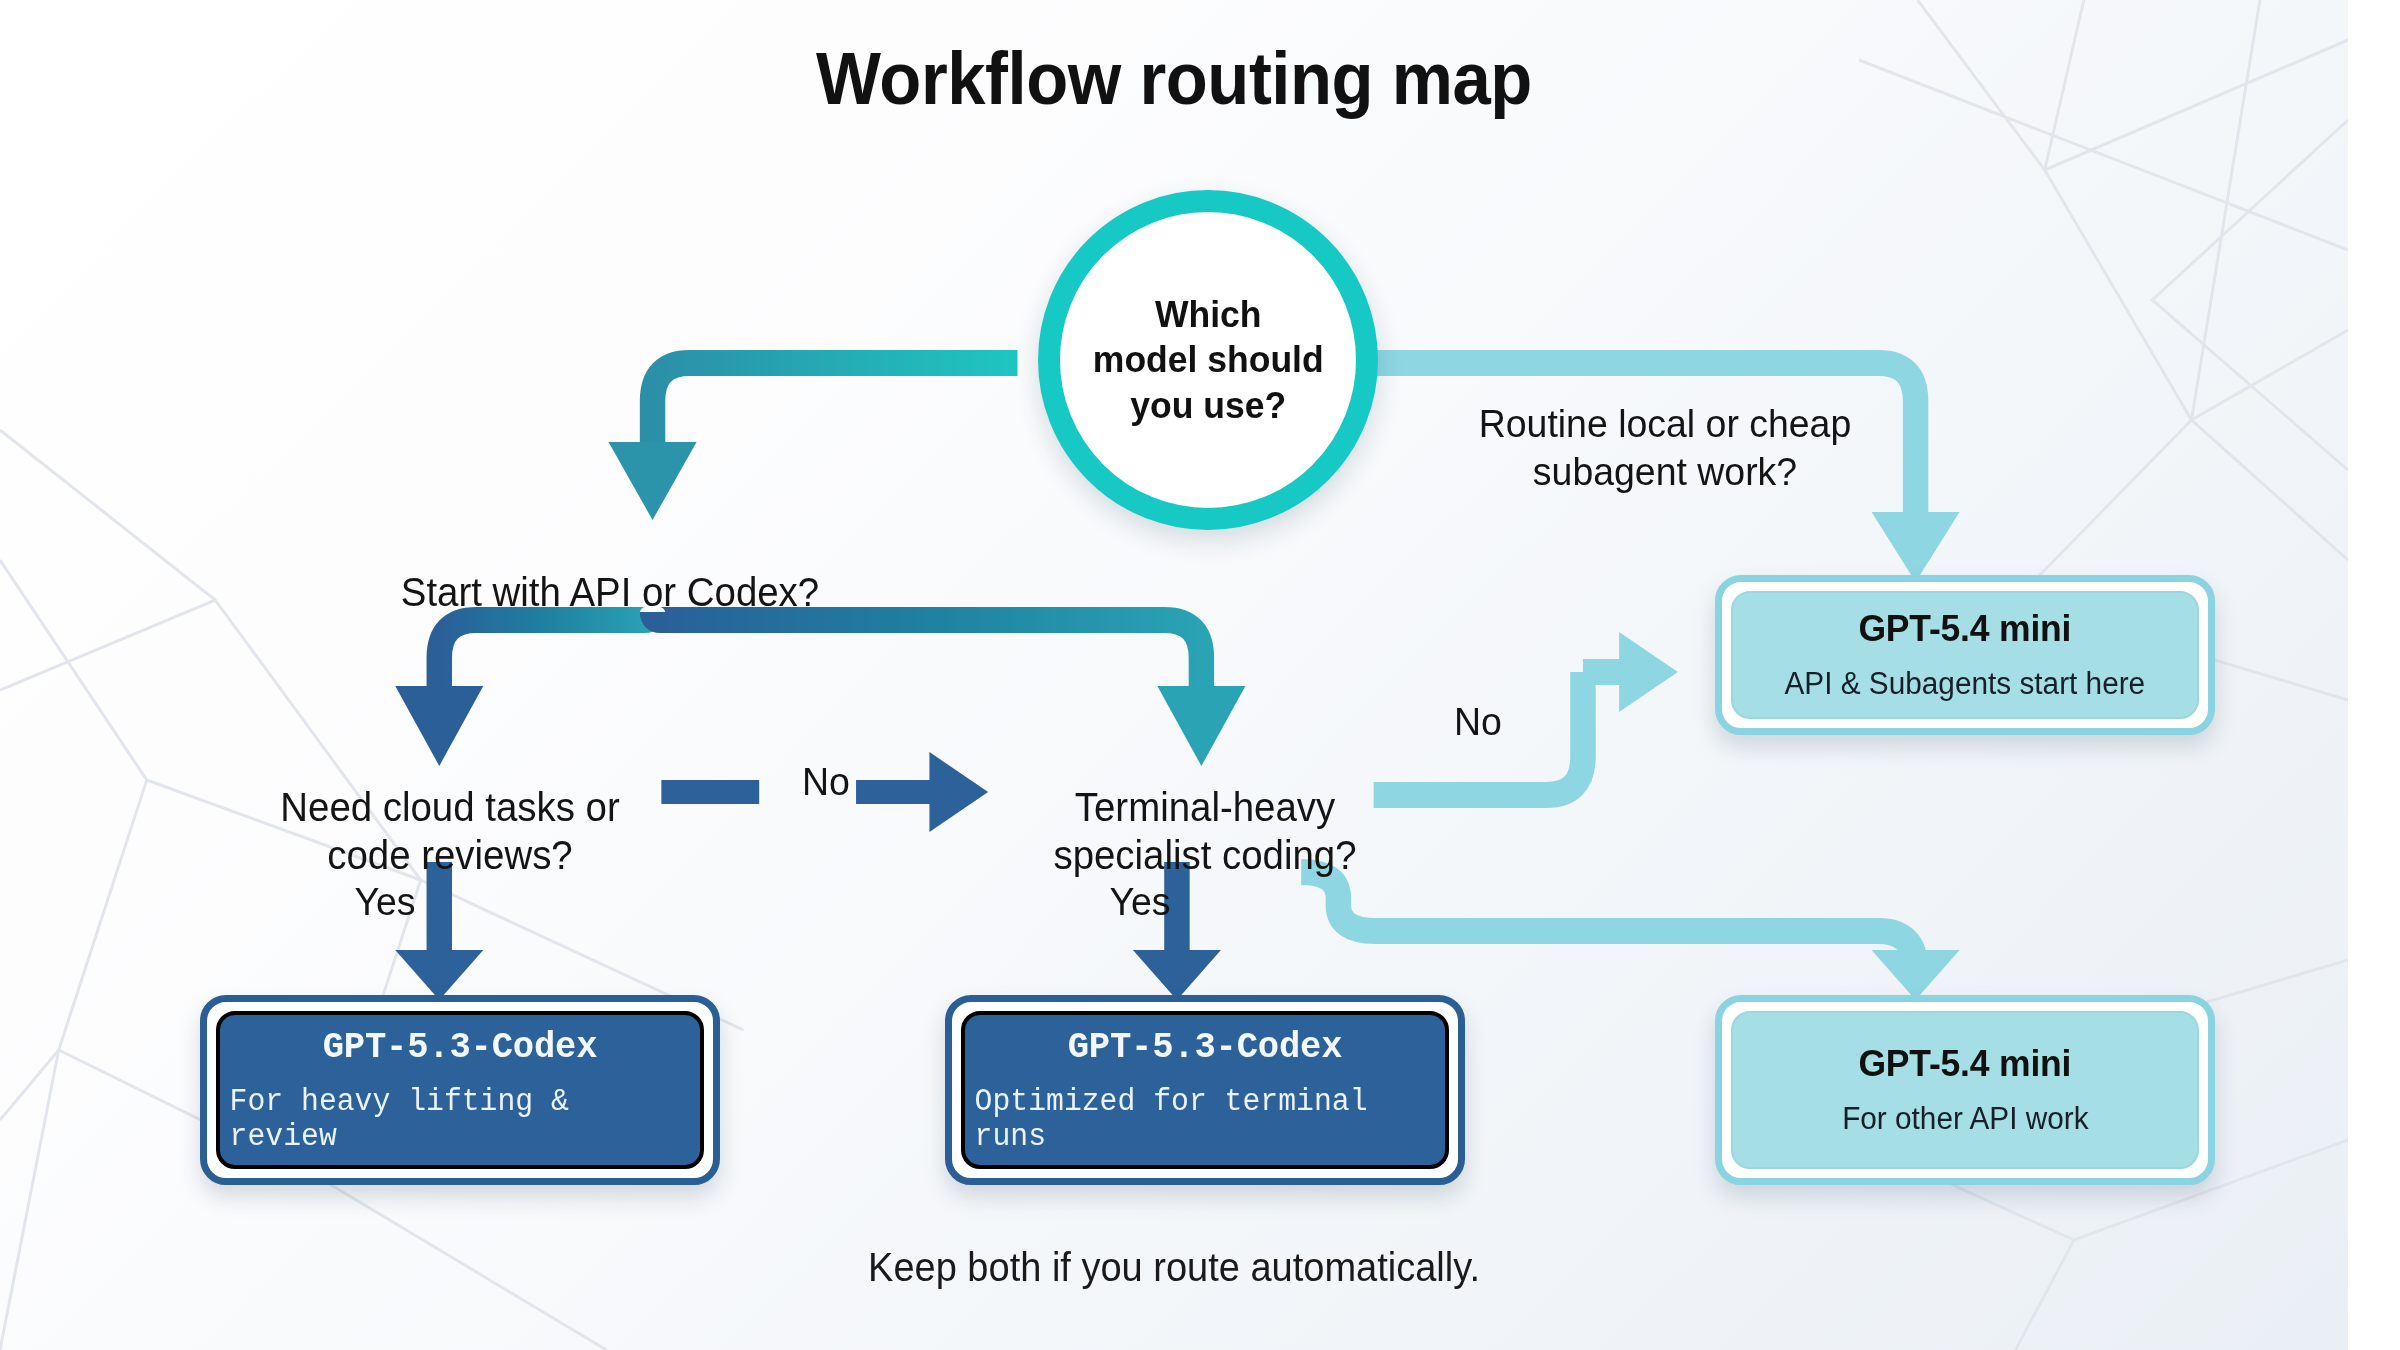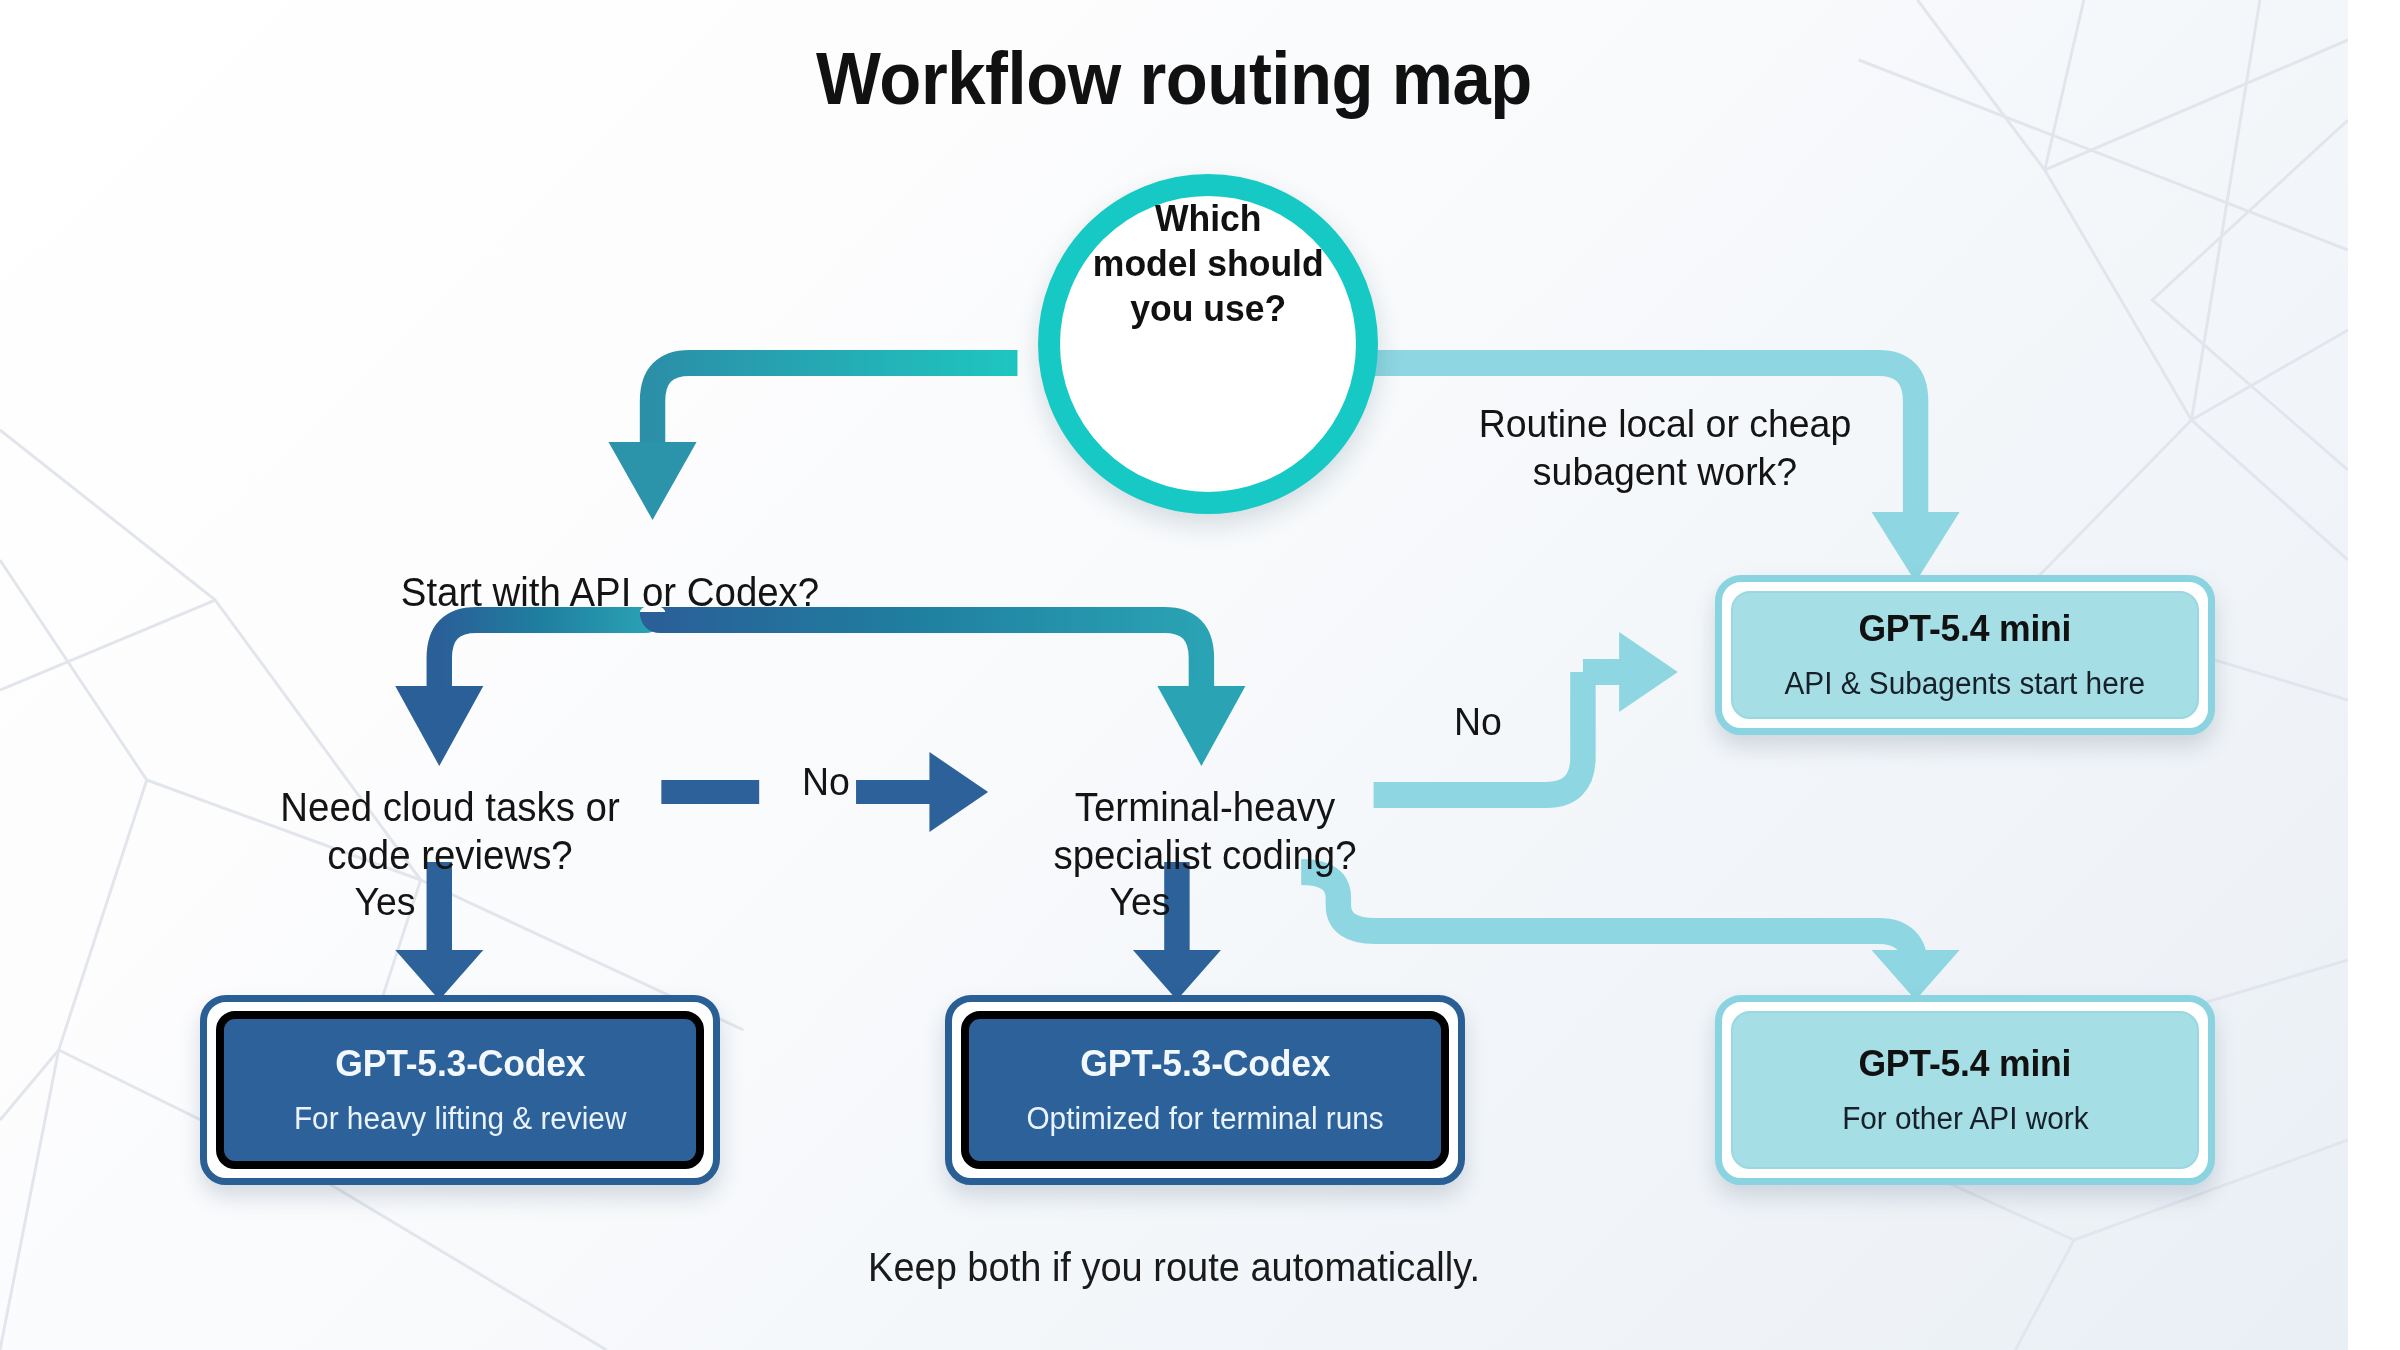--- a/index.html
+++ b/index.html
@@ -53,28 +53,29 @@
     text-align: center;
     font-size: 40px;
     color: #1a1a1a;
     transform: scaleX(0.95);
   }
 
   
   .root-node {
     position: absolute;
     left: 1038px;
-    top: 174px;
+    top: 190px;
     width: 340px;
     height: 340px;
     border-radius: 50%;
     background: #ffffff;
     border: 22px solid #17c9c4;
     box-sizing: border-box;
     display: flex;
+    align-items: center;
     justify-content: center;
     box-shadow: 0 10px 26px rgba(20, 60, 80, 0.16);
     z-index: 5;
   }
   .root-node .root-text {
     font-size: 37px;
     font-weight: bold;
     line-height: 1.22;
     text-align: center;
     color: #111111;
@@ -136,21 +137,22 @@
     transform: scaleX(0.96);
   }
 
   
   .term-box.dark {
     background: #ffffff;
     border: 7px solid #2a5f96;
   }
   .term-box.dark .inner {
     background: #2c619a;
-    border: 8px solid #000000;
+    border: 4px solid #000000;
+    font-family: Liberation Mono, monospace;
   }
   .term-box.dark .bx-title { color: #f2f8fd; }
   .term-box.dark .bx-sub { color: #eaf3fb; }
 
   
   .term-box.light {
     background: #ffffff;
     border: 7px solid #8ad3e0;
   }
   .term-box.light .inner {

